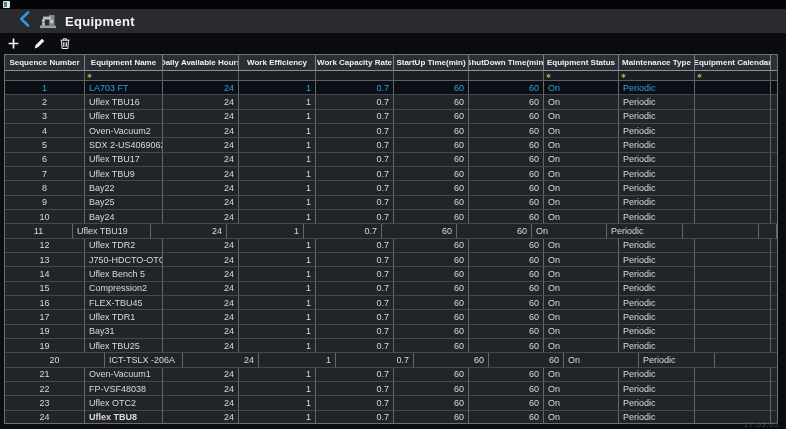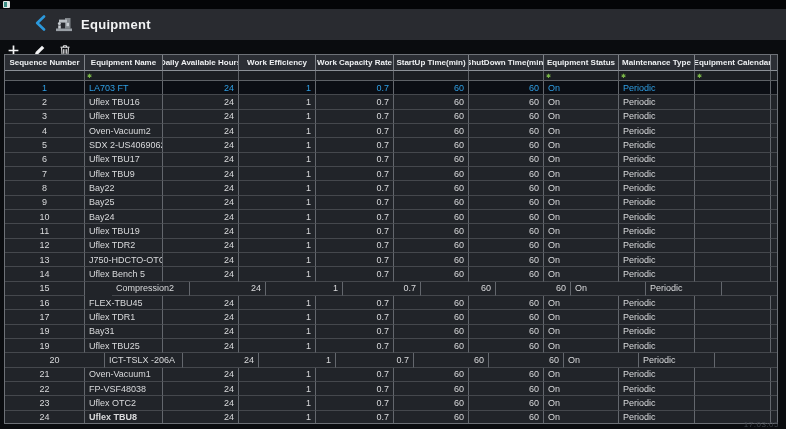--- a/index.html
+++ b/index.html
@@ -6,21 +6,21 @@
   body{
     width:786px;height:429px;overflow:hidden;position:relative;
     background:#0a0c0f;font-family:"Liberation Sans",sans-serif;
     -webkit-font-smoothing:antialiased;
   }
   
   .titlebar{height:9px;background:#040507;display:flex;align-items:center;padding-left:3px;}
   .app-icon{width:7px;height:7px;background:#dfe6e4;border-radius:1px;position:relative;}
   .app-icon::after{content:"";position:absolute;left:1px;top:1px;width:3px;height:5px;background:#3d8f86;}
   
-  .appbar{height:31px;background:#292b30;display:flex;align-items:center;padding-left:34px;}
+  .appbar{height:24px;background:#292b30;display:flex;align-items:center;padding-left:18px;}
   .back-btn{display:flex;align-items:center;cursor:pointer;margin-right:9px;}
   .machine-icon{display:flex;align-items:center;margin-right:8px;}
   .app-title{color:#f2f3f4;font-size:13px;font-weight:bold;letter-spacing:.3px;}
   
   .tabbar{height:21px;display:flex;align-items:center;justify-content:space-between;padding:0 14px 0 8px;}
   .tabs{display:flex;align-items:center;gap:15px;}
   .tab{display:flex;align-items:center;gap:4px;font-size:9px;color:#8e9196;cursor:pointer;white-space:nowrap;}
   .tab.active{color:#2f9ee3;}
   .radio{width:7px;height:7px;border:1px solid #2f9ee3;border-radius:50%;display:inline-flex;align-items:center;justify-content:center;flex:0 0 auto;}
   .radio-dot{width:3px;height:3px;background:#2f9ee3;border-radius:50%;}
@@ -269,21 +269,21 @@
         <div class="cell ar" style="width: 77px;">1</div>
         <div class="cell ar" style="width: 78px;">0.7</div>
         <div class="cell ar" style="width: 75px;">60</div>
         <div class="cell ar" style="width: 75px;">60</div>
         <div class="cell al" style="width: 75px;">On</div>
         <div class="cell al" style="width: 76px;">Periodic</div>
         <div class="cell al" style="width: 76px;"></div>
         <div class="cell filler"></div>
       </div>
       <div class="grid-row brow">
-        <div class="cell ac" style="width: 80px;">11</div>
+        <div class="cell ac" style="width: 68px;">11</div>
         <div class="cell al" style="width: 78px;">Uflex TBU19</div>
         <div class="cell ar" style="width: 76px;">24</div>
         <div class="cell ar" style="width: 77px;">1</div>
         <div class="cell ar" style="width: 78px;">0.7</div>
         <div class="cell ar" style="width: 75px;">60</div>
         <div class="cell ar" style="width: 75px;">60</div>
         <div class="cell al" style="width: 75px;">On</div>
         <div class="cell al" style="width: 76px;">Periodic</div>
         <div class="cell al" style="width: 76px;"></div>
         <div class="cell filler"></div>
@@ -322,21 +322,21 @@
         <div class="cell ar" style="width: 78px;">0.7</div>
         <div class="cell ar" style="width: 75px;">60</div>
         <div class="cell ar" style="width: 75px;">60</div>
         <div class="cell al" style="width: 75px;">On</div>
         <div class="cell al" style="width: 76px;">Periodic</div>
         <div class="cell al" style="width: 76px;"></div>
         <div class="cell filler"></div>
       </div>
       <div class="grid-row brow">
         <div class="cell ac" style="width: 80px;">15</div>
-        <div class="cell al" style="width: 78px; margin-left: 27px;">Compression2</div>
+        <div class="cell al" style="width: 78px;">Compression2</div>
         <div class="cell ar" style="width: 76px;">24</div>
         <div class="cell ar" style="width: 77px;">1</div>
         <div class="cell ar" style="width: 78px;">0.7</div>
         <div class="cell ar" style="width: 75px;">60</div>
         <div class="cell ar" style="width: 75px;">60</div>
         <div class="cell al" style="width: 75px;">On</div>
         <div class="cell al" style="width: 76px;">Periodic</div>
         <div class="cell al" style="width: 76px;"></div>
         <div class="cell filler"></div>
       </div>

